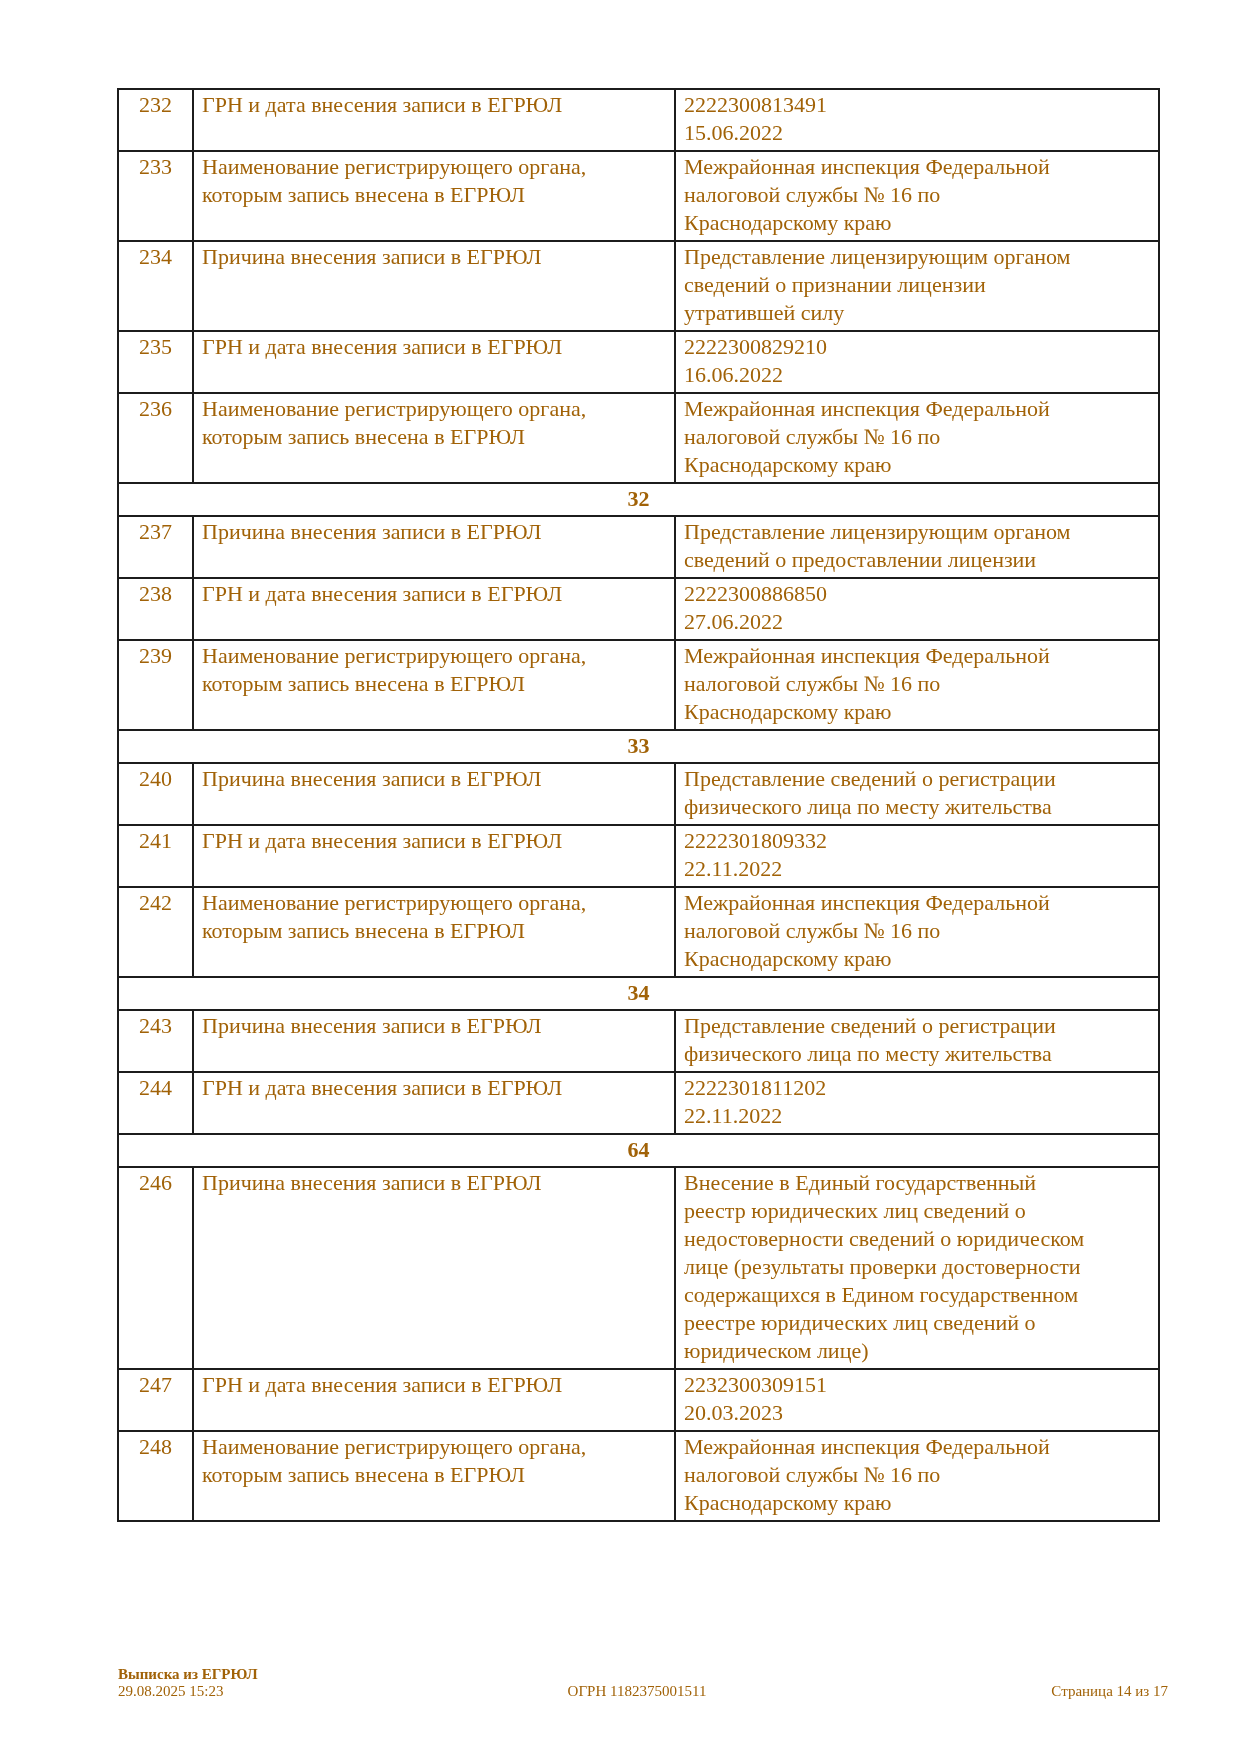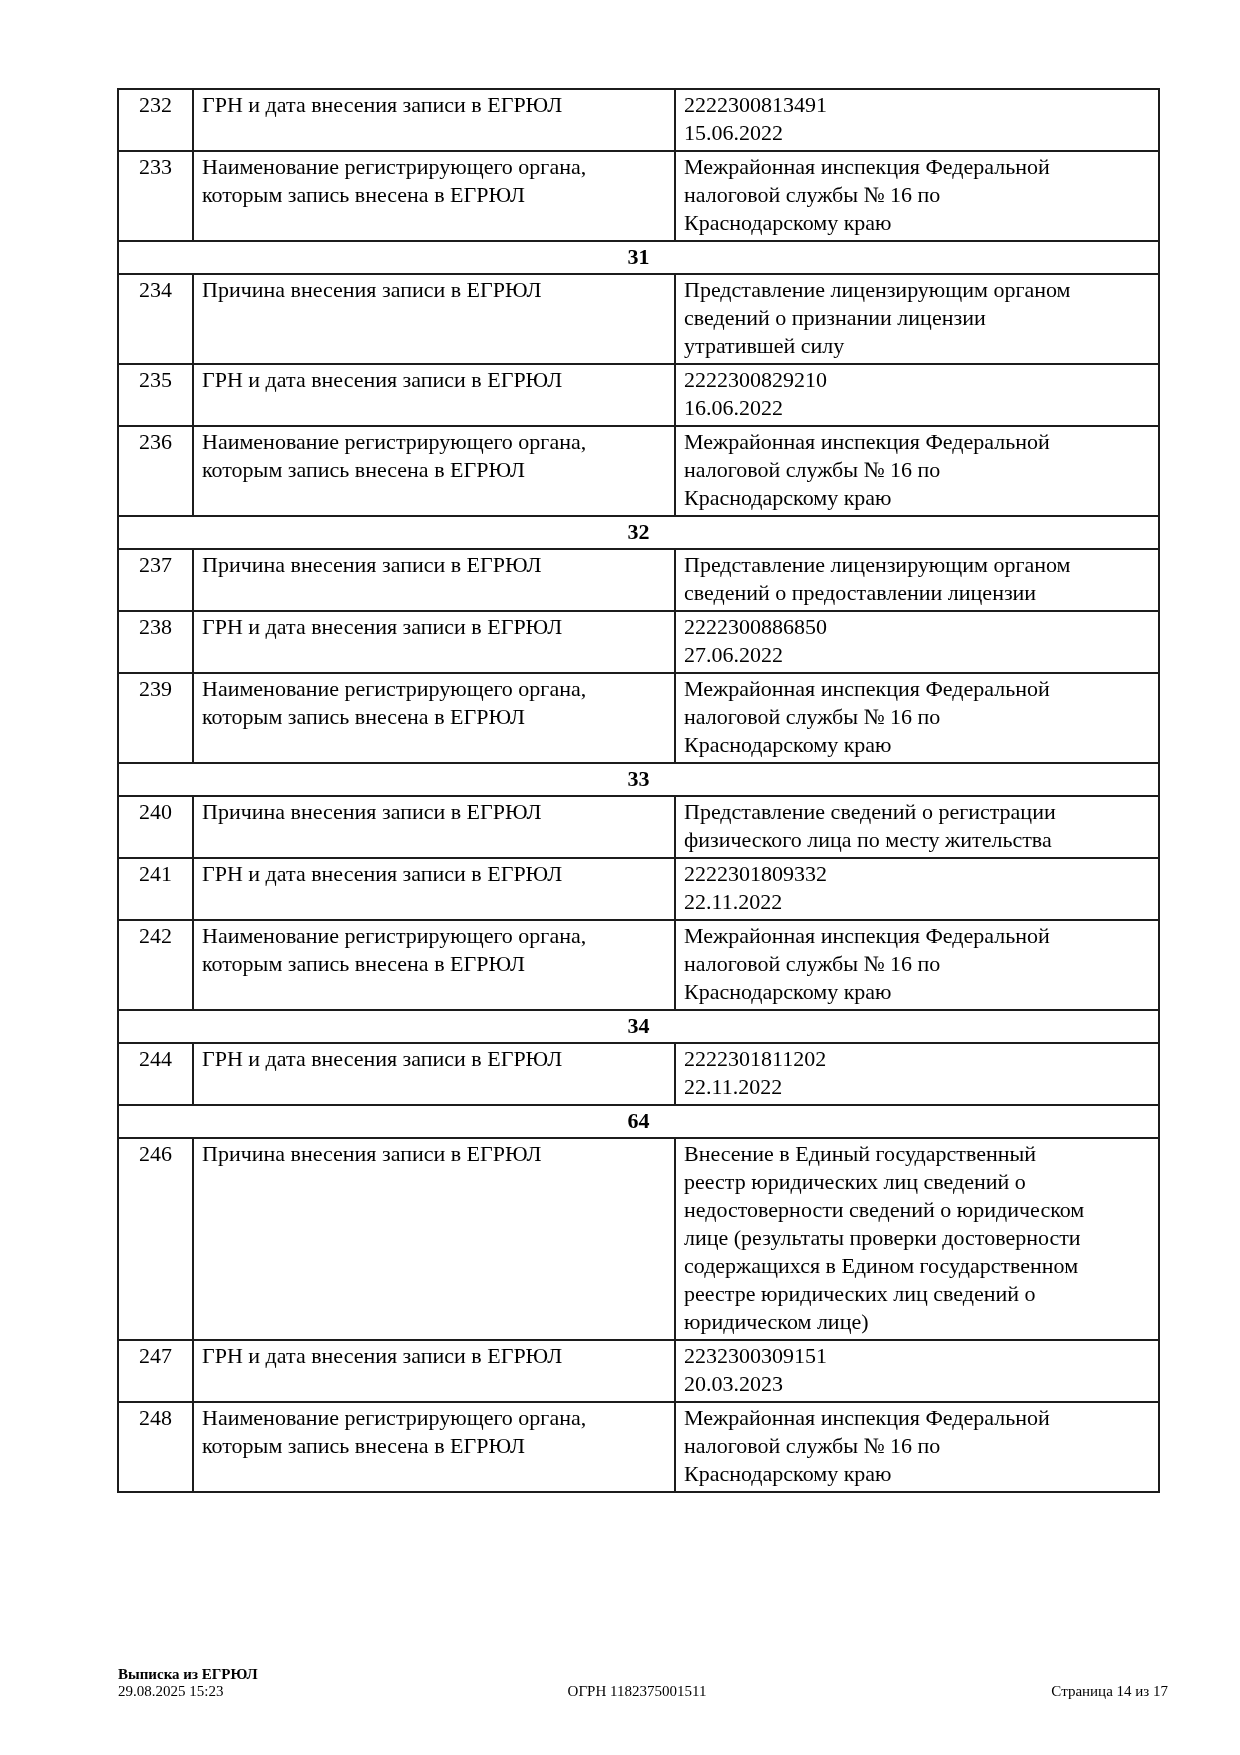--- a/index.html
+++ b/index.html
@@ -2,21 +2,21 @@
 <html lang="ru"><head>
 <meta charset="utf-8">
 <style>
   html, body { margin: 0; padding: 0; background: #ffffff; }
   .page {
     position: relative;
     width: 1240px;
     height: 1755px;
     background: #ffffff;
     font-family: "Liberation Serif", "DejaVu Serif", serif;
-    color: #000000;
+    color: #a16207;
     overflow: hidden;
   }
   table.records {
     position: absolute;
     left: 117px;
     top: 88px;
     width: 1035px;
     border-collapse: collapse;
     table-layout: fixed;
   }
@@ -70,23 +70,20 @@
 15.06.2022</td>
       </tr>
       <tr>
         <td class="cell-num">233</td>
         <td class="cell-label">Наименование регистрирующего органа,
 которым запись внесена в ЕГРЮЛ</td>
         <td class="cell-value">Межрайонная инспекция Федеральной
 налоговой службы № 16 по
 Краснодарскому краю</td>
       </tr>
-      <tr class="section-row">
-        <td colspan="3">31</td>
-      </tr>
       <tr>
         <td class="cell-num">234</td>
         <td class="cell-label">Причина внесения записи в ЕГРЮЛ</td>
         <td class="cell-value">Представление лицензирующим органом
 сведений о признании лицензии
 утратившей силу</td>
       </tr>
       <tr>
         <td class="cell-num">235</td>
         <td class="cell-label">ГРН и дата внесения записи в ЕГРЮЛ</td>
@@ -142,20 +139,26 @@
       <tr>
         <td class="cell-num">242</td>
         <td class="cell-label">Наименование регистрирующего органа,
 которым запись внесена в ЕГРЮЛ</td>
         <td class="cell-value">Межрайонная инспекция Федеральной
 налоговой службы № 16 по
 Краснодарскому краю</td>
       </tr>
       <tr class="section-row">
         <td colspan="3">34</td>
+      </tr>
+      <tr>
+        <td class="cell-num">243</td>
+        <td class="cell-label">Причина внесения записи в ЕГРЮЛ</td>
+        <td class="cell-value">Представление сведений о регистрации
+физического лица по месту жительства</td>
       </tr>
       <tr>
         <td class="cell-num">244</td>
         <td class="cell-label">ГРН и дата внесения записи в ЕГРЮЛ</td>
         <td class="cell-value">2222301811202
 22.11.2022</td>
       </tr>
       <tr class="section-row">
         <td colspan="3">64</td>
       </tr>

